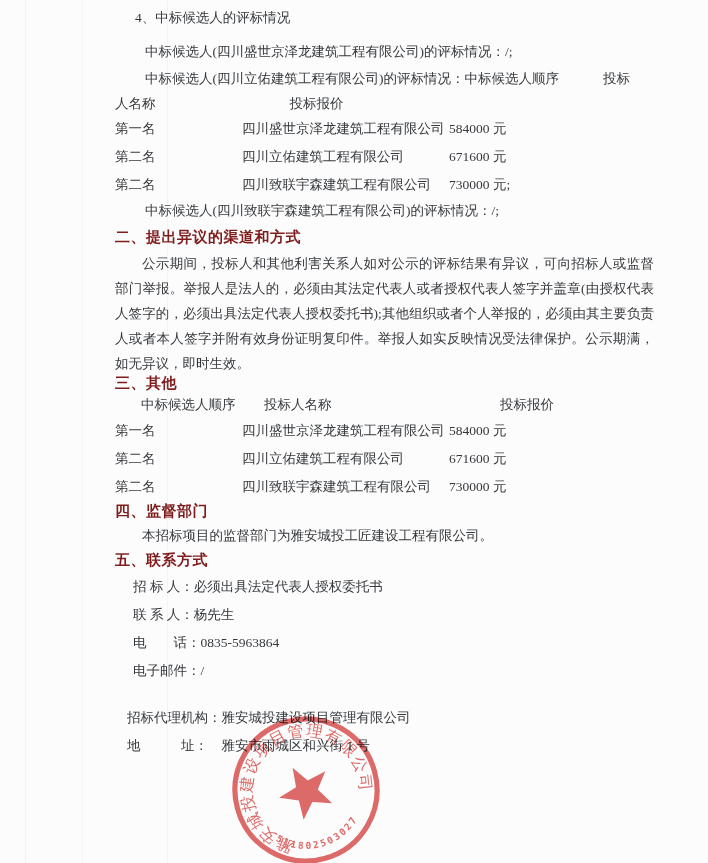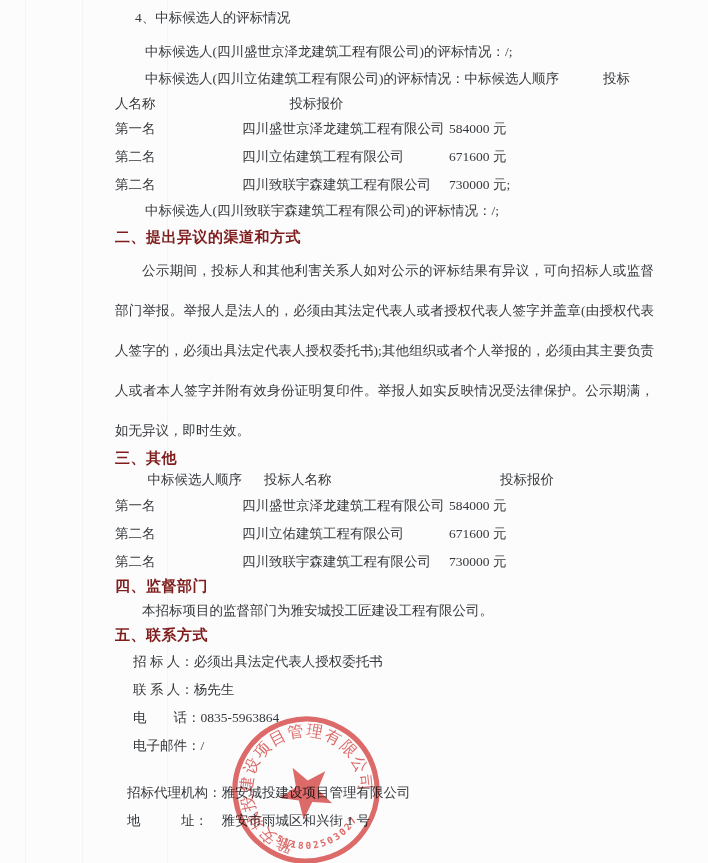--- a/index.html
+++ b/index.html
@@ -28,31 +28,31 @@
     font-family:"Liberation Sans","DejaVu Sans",sans-serif;
     font-weight:700;font-size:15px;color:#7f1d1d;line-height:21px;
     letter-spacing:.5px;
   }
   .gap44{display:inline-block;width:44px;}
   .gap134{display:inline-block;width:134px;}
   .para{
     margin:4px 0 0 0;
     text-align:justify;
     text-indent:2em;
-    line-height:40px;
+    line-height:25px;
   }
   .t-row{
     display:grid;
     grid-template-columns:127px 207px 1fr;
     line-height:19px;
     margin-bottom:9px;
   }
   .t-row:last-child{margin-bottom:0;}
   .t-head{margin-top:2px;margin-bottom:0;}
-  .t-head .c1{padding-left:26px;text-align:right;}
+  .t-head .c1{padding-left:26px;}
   .t-head .c2{padding-left:22px;}
   .t-head .c3{padding-left:51px;}
   .tbl{margin-top:6px;}
   .tbl2{margin-top:7px;}
   .contacts{margin-top:7px;}
   .contact-line{line-height:19px;margin-bottom:9px;padding-left:18px;}
   .contact-line .lbl{white-space:pre;}
   .agency{margin-top:28px;}
   .agency .contact-line{padding-left:12px;}
   .stamp{

